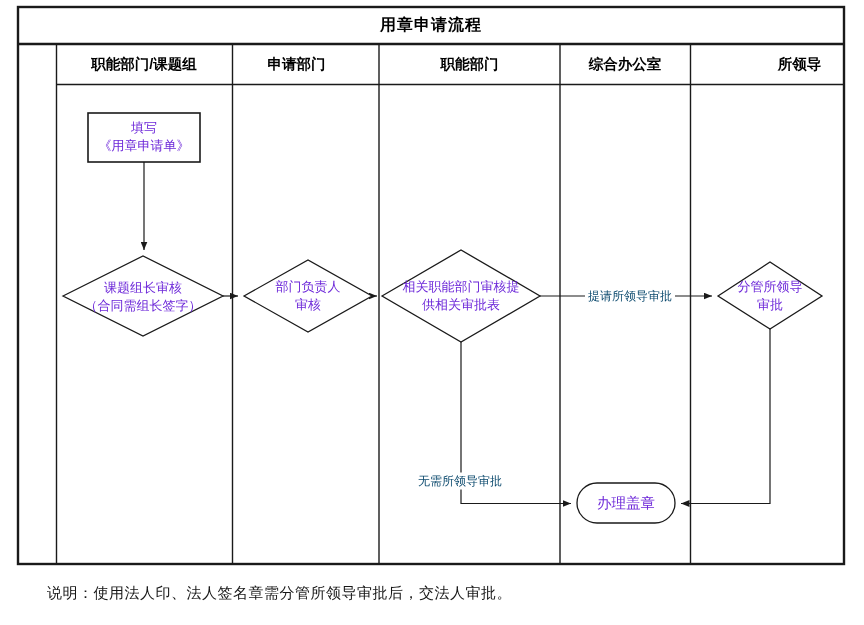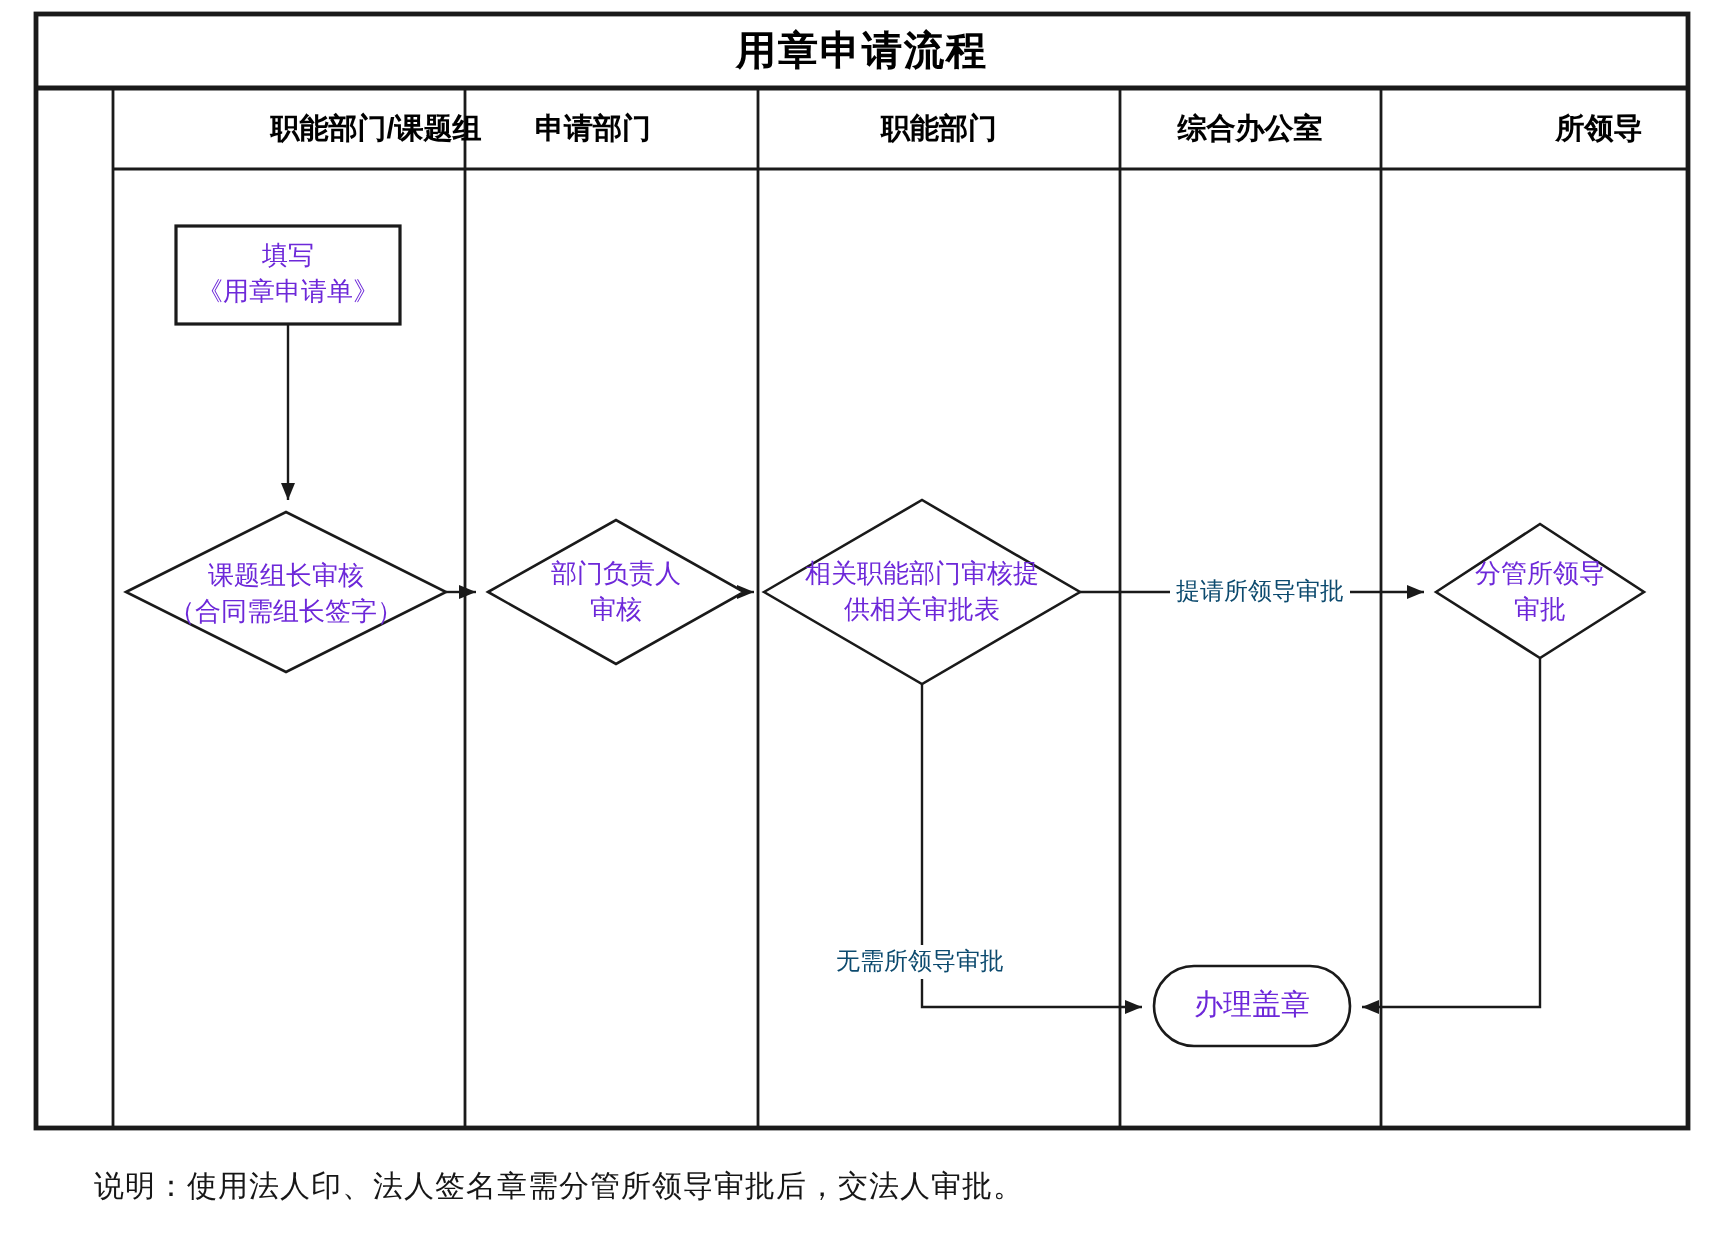--- a/index.html
+++ b/index.html
@@ -25,21 +25,21 @@
   }
   .chart-title {
     position: absolute;
     left: 17px;
     top: 7px;
     width: 828px;
     height: 36px;
     display: flex;
     align-items: center;
     justify-content: center;
-    font-size: 20px;
+    font-size: 16px;
     font-weight: bold;
     letter-spacing: 1px;
   }
   .lane-header {
     position: absolute;
     top: 45px;
     height: 39px;
     display: flex;
     align-items: center;
     justify-content: center;
@@ -106,21 +106,21 @@
     <polygon points="382,296 461,250 540,296 461,342" fill="#ffffff" stroke="#1a1a1a" stroke-width="1.3"></polygon>
     <polygon points="718,296 770,262 822,296 770,329" fill="#ffffff" stroke="#1a1a1a" stroke-width="1.3"></polygon>
     <rect x="577" y="483" width="98" height="40" rx="20" ry="20" fill="#ffffff" stroke="#1a1a1a" stroke-width="1.3"></rect>
 
     <rect x="18" y="7" width="826" height="557" fill="none" stroke="#1a1a1a" stroke-width="2.4"></rect>
     <line x1="17" y1="44" x2="845" y2="44" stroke="#1a1a1a" stroke-width="2.6"></line>
   </svg>
 
   <div class="chart-title">用章申请流程</div>
 
-  <div class="lane-header" style="left:56px;  width:176px;margin-left:44px;">职能部门/课题组</div>
+  <div class="lane-header" style="left:56px;  width:176px;">职能部门/课题组</div>
   <div class="lane-header" style="left:232px; width:129px;">申请部门</div>
   <div class="lane-header" style="left:379px; width:181px;">职能部门</div>
   <div class="lane-header" style="left:560px; width:130px;">综合办公室</div>
   <div class="lane-header" style="left:690px; width:155px;margin-left:32px;">所领导</div>
 
   <div class="center-label" style="left:144px; top:137px;">填写
 《用章申请单》</div>
   <div class="center-label" style="left:143px; top:297px;">课题组长审核
 （合同需组长签字）</div>
   <div class="center-label" style="left:308px; top:296px;">部门负责人

